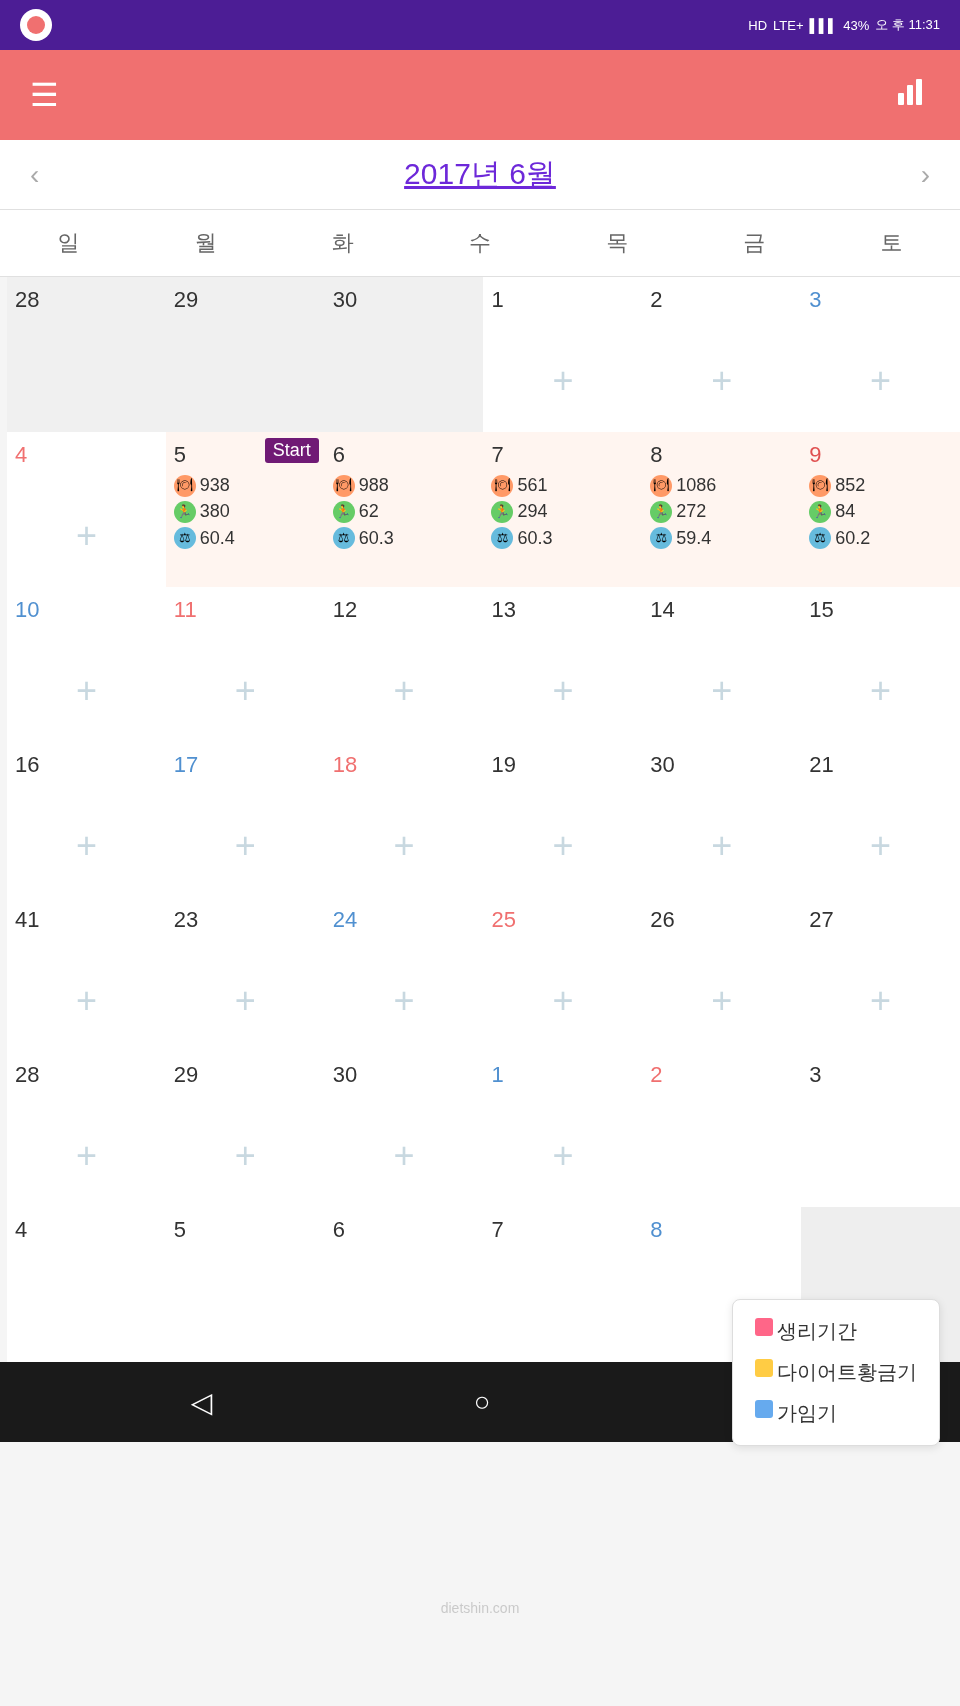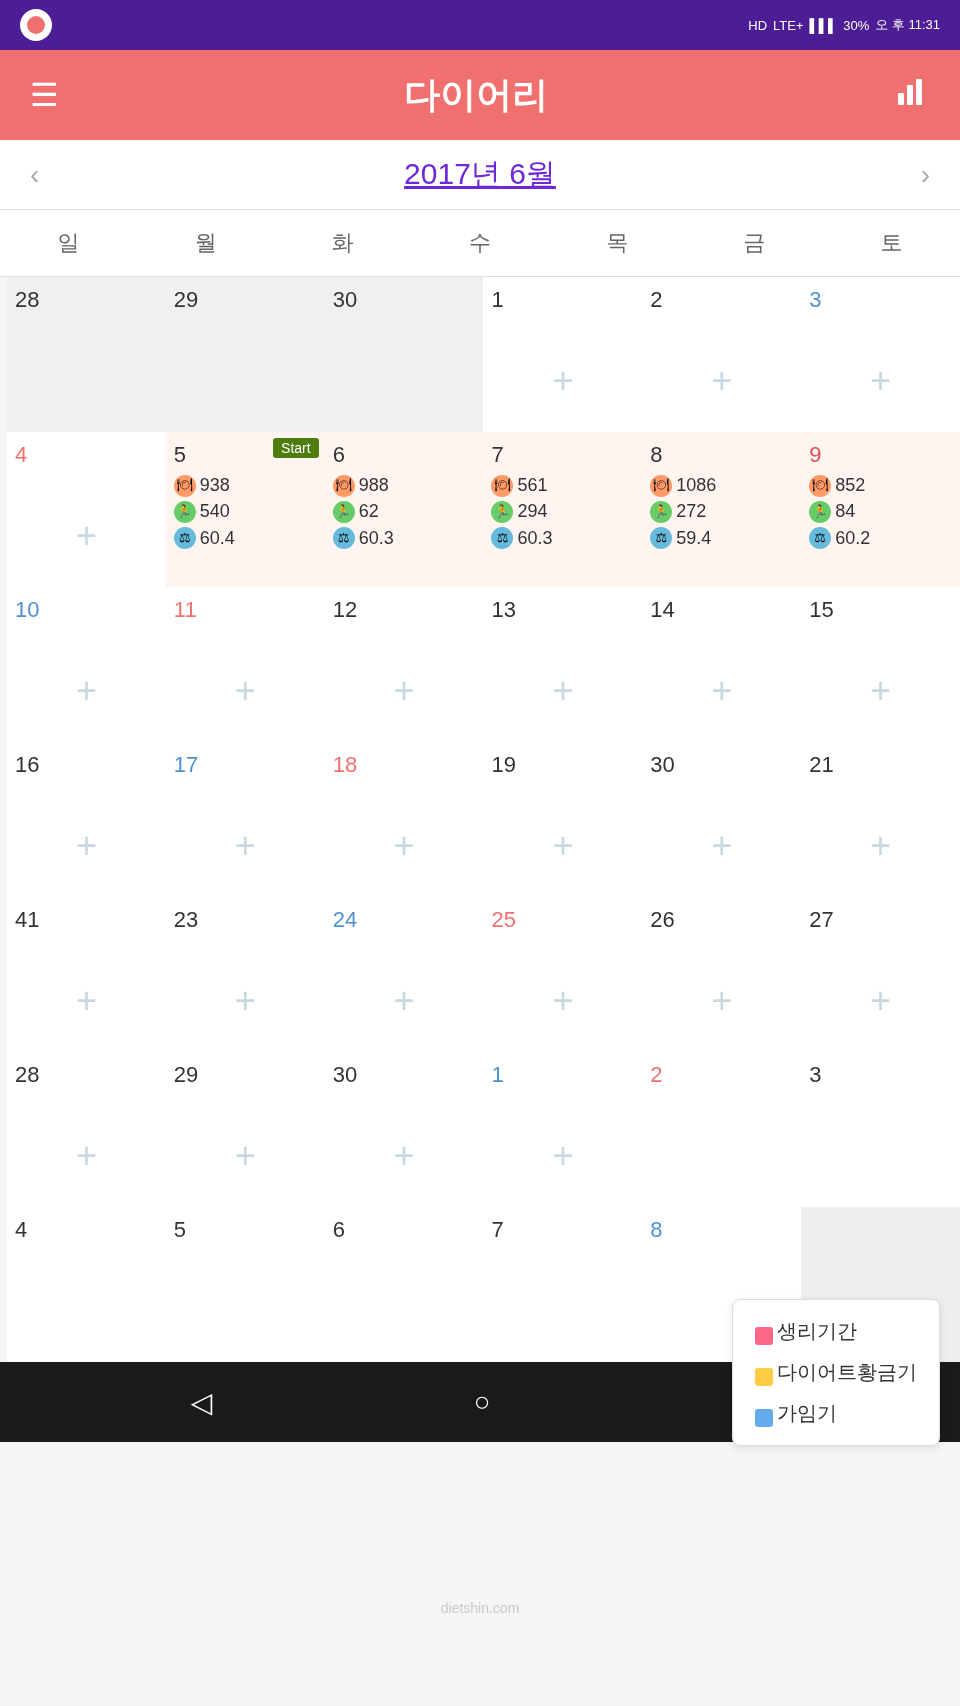--- a/index.html
+++ b/index.html
@@ -147,23 +147,23 @@
       bottom: 30px;
       left: 50%;
       transform: translateX(-50%);
     }
 
     
     .start-badge {
       position: absolute;
       top: 6px;
       right: 6px;
-      background: #4d7c0f;
+      background: #701a75;
       color: white;
-      font-size: 14px;
+      font-size: 18px;
       padding: 2px 8px;
       border-radius: 3px;
     }
 
     
     .entry-row {
       display: flex;
       align-items: center;
       gap: 4px;
       font-size: 17px;
@@ -196,21 +196,21 @@
       background: white;
       border: 1px solid #ddd;
       border-radius: 8px;
       padding: 18px 22px;
       box-shadow: 0 2px 8px rgba(0,0,0,0.1);
       z-index: 10;
       min-width: 200px;
     }
     .legend-item {
       display: flex;
-      align-items: flex-end;
+      align-items: flex-start;
       gap: 4px;
       margin-bottom: 14px;
       font-size: 20px;
       color: #333;
     }
     .legend-item:last-child { margin-bottom: 0; }
     .legend-dot {
       width: 18px;
       height: 18px;
       border-radius: 3px;
@@ -251,28 +251,27 @@
 <div class="status-bar">
   <div class="status-left">
     <div class="app-logo">
       <div class="app-logo-inner"></div>
     </div>
   </div>
   <div class="status-right">
     <span>HD</span>
     <span>LTE+</span>
     <span>▌▌▌</span>
-    <span>30%</span>
+    <span>43%</span>
     <span>오 후 11:31</span>
   </div>
 </div>
 
 <div class="header">
   <div class="header-menu-icon">☰</div>
-  <div class="header-title">다이어리</div>
   <div class="header-chart-icon">
     <svg width="36" height="36" viewBox="0 0 36 36" fill="white">
       <rect x="4" y="20" width="6" height="12" rx="1"></rect>
       <rect x="13" y="12" width="6" height="20" rx="1"></rect>
       <rect x="22" y="6" width="6" height="26" rx="1"></rect>
     </svg>
   </div>
 </div>
 
 <div class="calendar-nav">
@@ -319,21 +318,21 @@
     </div>
     <div class="calendar-cell highlight">
       <div class="cell-date">5</div>
       <div class="start-badge">Start</div>
       <div class="entry-row">
         <span class="entry-icon food">🍽</span>
         <span class="entry-value">938</span>
       </div>
       <div class="entry-row">
         <span class="entry-icon exercise">🏃</span>
-        <span class="entry-value">540</span>
+        <span class="entry-value">380</span>
       </div>
       <div class="entry-row">
         <span class="entry-icon weight">⚖</span>
         <span class="entry-value">60.4</span>
       </div>
     </div>
     <div class="calendar-cell highlight">
       <div class="cell-date">6</div>
       <div class="entry-row">
         <span class="entry-icon food">🍽</span>

